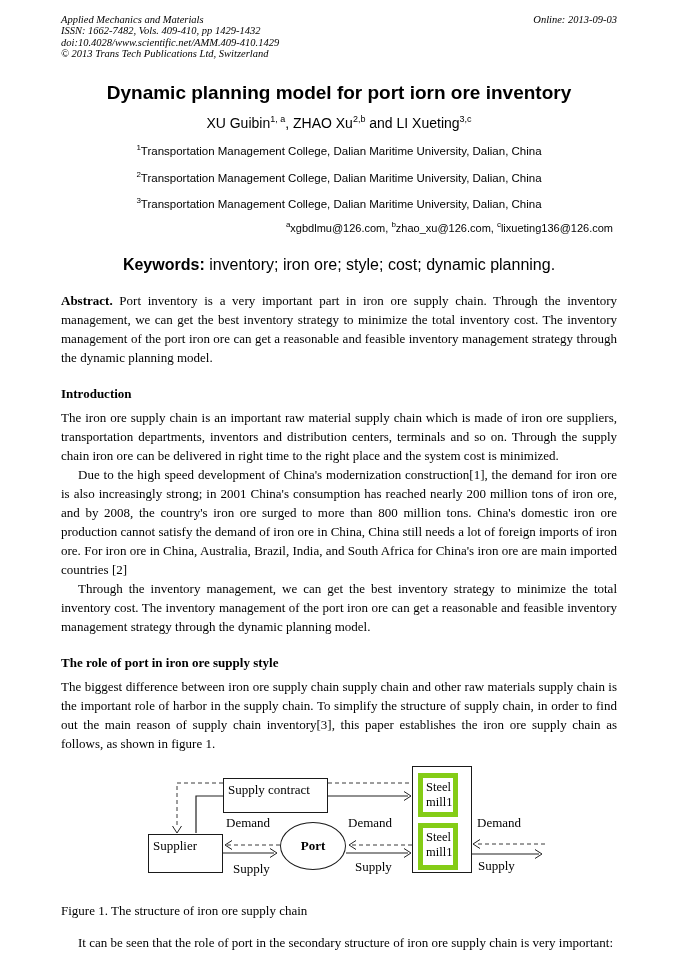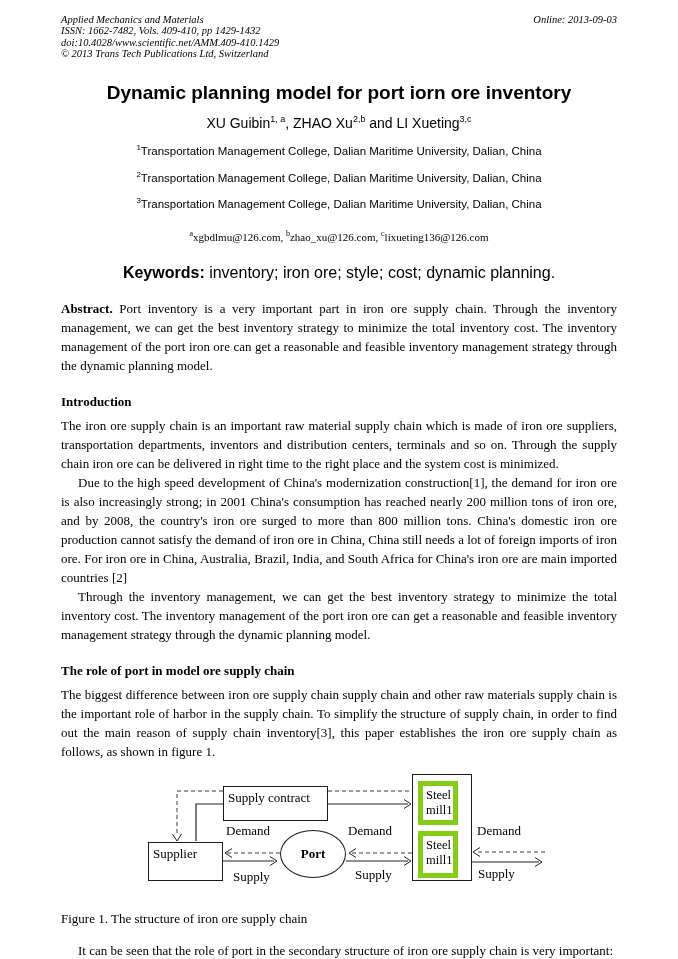--- a/index.html
+++ b/index.html
@@ -24,22 +24,22 @@
   .title { margin-top:24px; text-align:center;
            font-family:"Liberation Sans", sans-serif;
            font-weight:bold; font-size:19px; line-height:18px; }
   .authors { margin-top:12px; text-align:center;
              font-family:"Liberation Sans", sans-serif; font-size:14px; }
   .authors sup { font-size:9px; }
   .affil-block { margin-top:11px; }
   .affil { text-align:center; font-family:"Liberation Sans", sans-serif;
            font-size:11.5px; line-height:13px; margin:0 0 9.5px 0; }
   .affil sup, .emails sup { font-size:8px; }
-  .emails { text-align:center; font-family:Liberation Serif, serif;
-            font-size:11px; margin:18px; }
+  .emails { text-align:right; font-family:Liberation Sans, sans-serif;
+            font-size:11px; margin:4px; }
 
   
   .keywords { margin:22px 0 0 0; font-family:"Liberation Sans", sans-serif;
               font-size:16px;text-align:center; }
   .keywords b { font-weight:bold; }
 
   
   .para { margin:0; font-size:13px; line-height:19px; text-align:justify; }
   .abstract { margin-top:17px; }
   .b { font-weight:bold; }
@@ -106,21 +106,21 @@
 
     <p class="keywords"><b>Keywords:</b><span> inventory; iron ore; style; cost; dynamic planning.</span></p>
 
     <p class="para abstract"><span class="b">Abstract.</span><span> Port inventory is a very important part in iron ore supply chain. Through the inventory management, we can get the best inventory strategy to minimize the total inventory cost. The inventory management of the port iron ore can get a reasonable and feasible inventory management strategy through the dynamic planning model.</span></p>
 
     <h3 class="sect-h">Introduction</h3>
     <p class="para">The iron ore supply chain is an important raw material supply chain which is made of iron ore suppliers, transportation departments, inventors and distribution centers, terminals and so on. Through the supply chain iron ore can be delivered in right time to the right place and  the system cost is minimized.</p>
     <p class="para indent">Due to the high speed development of China's modernization construction[1], the demand for iron ore is also increasingly strong; in 2001 China's consumption has reached nearly 200 million tons of iron ore, and by 2008, the country's iron ore surged to more than 800 million tons. China's domestic iron ore production cannot satisfy the demand of iron ore in China, China still needs a lot of foreign imports of iron ore. For iron ore in China, Australia, Brazil, India, and South Africa for China's iron ore are main imported countries [2]</p>
     <p class="para indent">Through the inventory management, we can get the best inventory strategy to minimize the total inventory cost. The inventory management of the port iron ore can get a reasonable and feasible inventory management strategy through the dynamic planning model.</p>
 
-    <h3 class="sect-h">The role of port in model ore supply chain</h3>
+    <h3 class="sect-h">The role of port in iron ore supply style</h3>
     <p class="para">The biggest difference between iron ore supply chain supply chain and other raw materials supply chain is the important role of harbor in the supply chain. To simplify the structure of supply chain, in order to find out the main reason of supply chain inventory[3], this paper establishes the iron ore supply chain as follows, as shown in figure 1.</p>
 
     <div class="figure">
       <svg class="fig-svg" width="556" height="125" viewBox="0 0 556 125">
         <path class="dash" d="M162,25 H116 V70"></path>
         <path class="head" d="M111.5,68 L116,75 L120.5,68"></path>
         <path class="solid" d="M162,38 H135 V75"></path>
         <path class="dash" d="M267,25 H351"></path>
         <path class="solid" d="M267,38 H347"></path>
         <path class="head" d="M343,33.5 L350,38 L343,42.5"></path>

